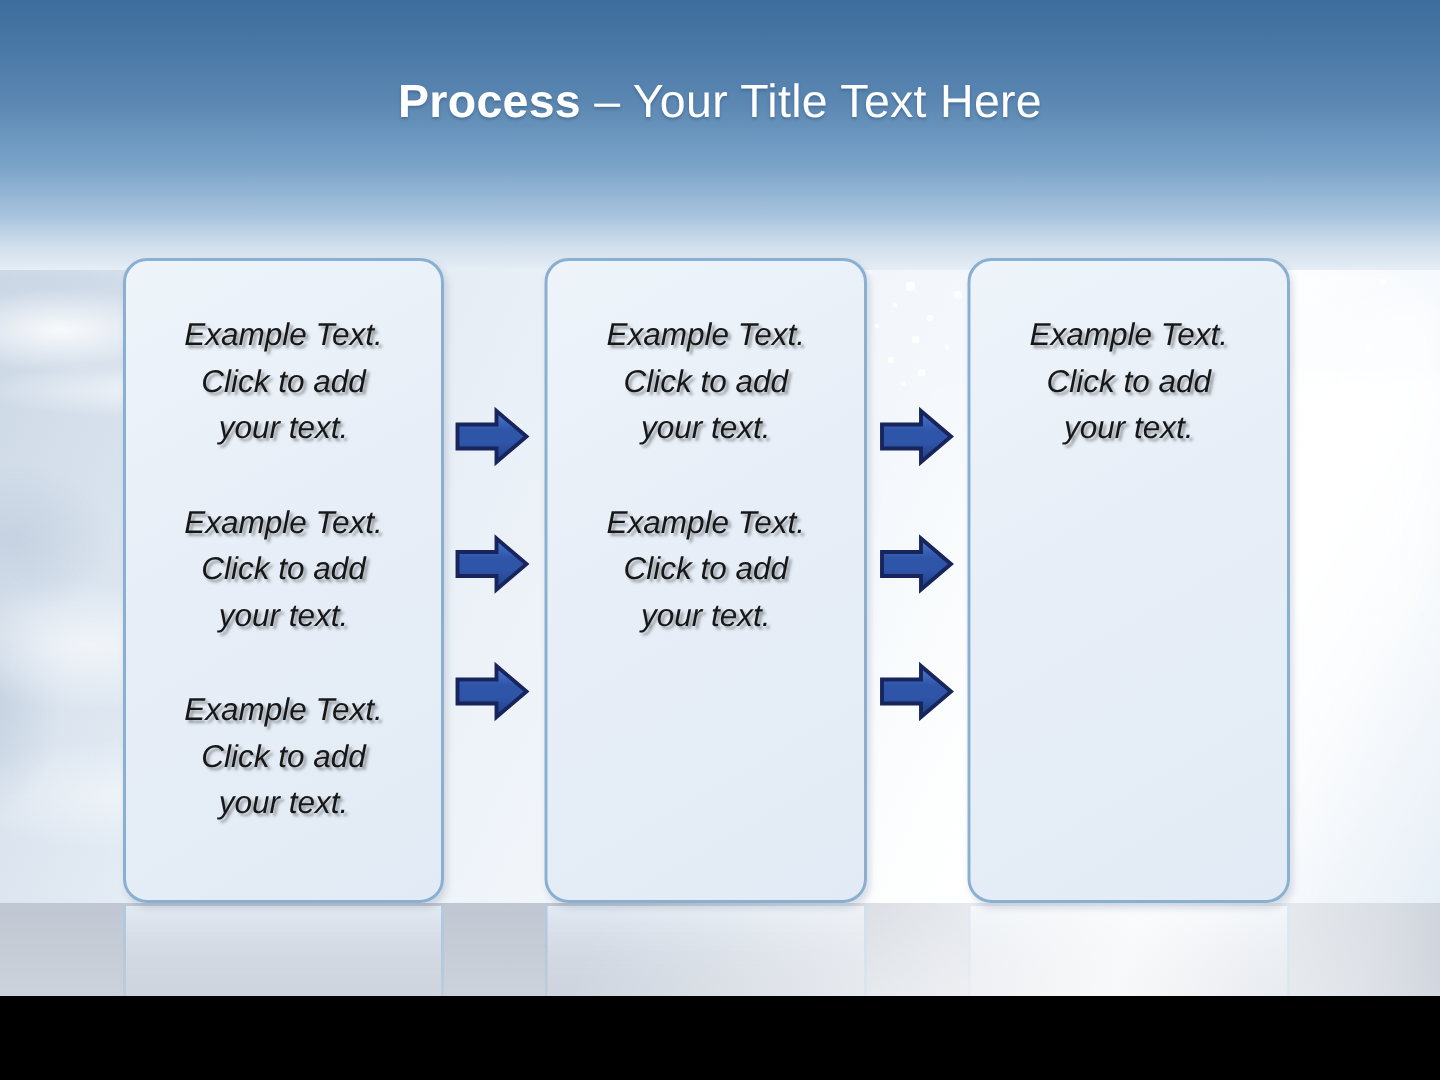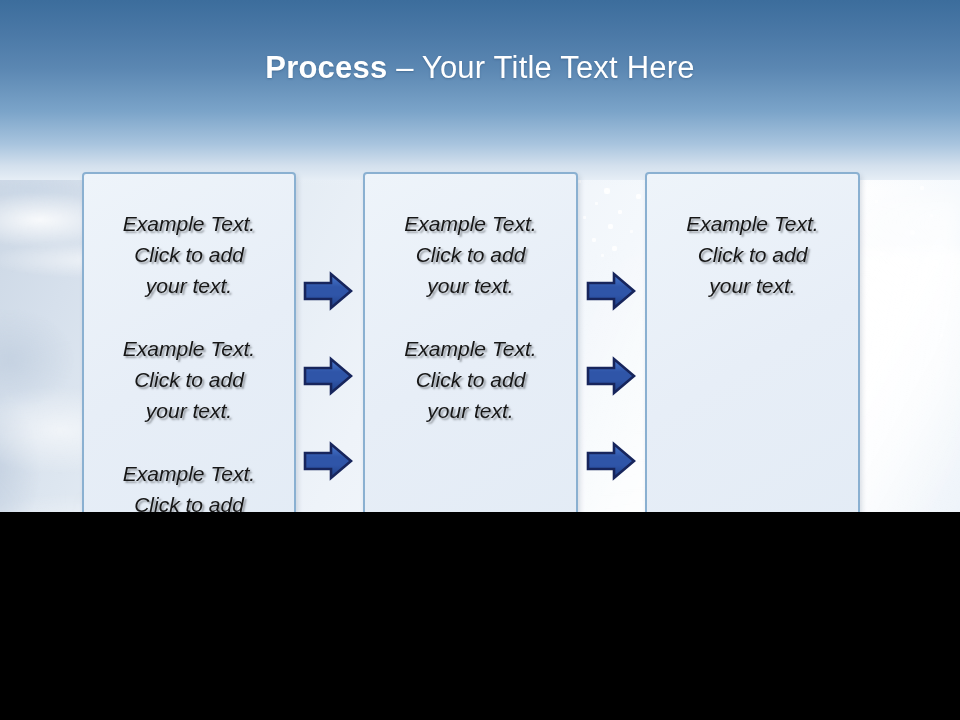--- a/index.html
+++ b/index.html
@@ -4,21 +4,21 @@
 <title>Process Slide</title>
 <style>
   html, body {
     margin: 0;
     padding: 0;
     background: #000;
   }
   .slide {
     position: relative;
     width: 960px;
-    height: 512px;
+    height: 664px;
     overflow: hidden;
     font-family: "Liberation Sans", sans-serif;
     background: #e9f0f7;
   }
 
   
   .bg-sky {
     position: absolute;
     left: 0; top: 0; width: 960px; height: 180px;
     background: linear-gradient(to bottom,
@@ -149,21 +149,21 @@
     white-space: nowrap;
     text-shadow: 0 1px 2px rgba(30,60,95,.35);
   }
   .title .bold { font-weight: bold; }
   .title .light { font-weight: normal; }
 
   
   .box {
     position: absolute;
     border: 2px solid #8ab0d1;
-    border-radius: 4px;
+    border-radius: 16px;
     background: linear-gradient(150deg, #eef4fa 0%, #e7eef7 45%, #e2ebf5 100%);
     box-shadow: 2px 3px 5px rgba(90,110,135,.22);
     box-sizing: border-box;
   }
   .box-inner {
     padding-top: 34px;
     text-align: center;
   }
   .box-text {
     font-style: italic;

